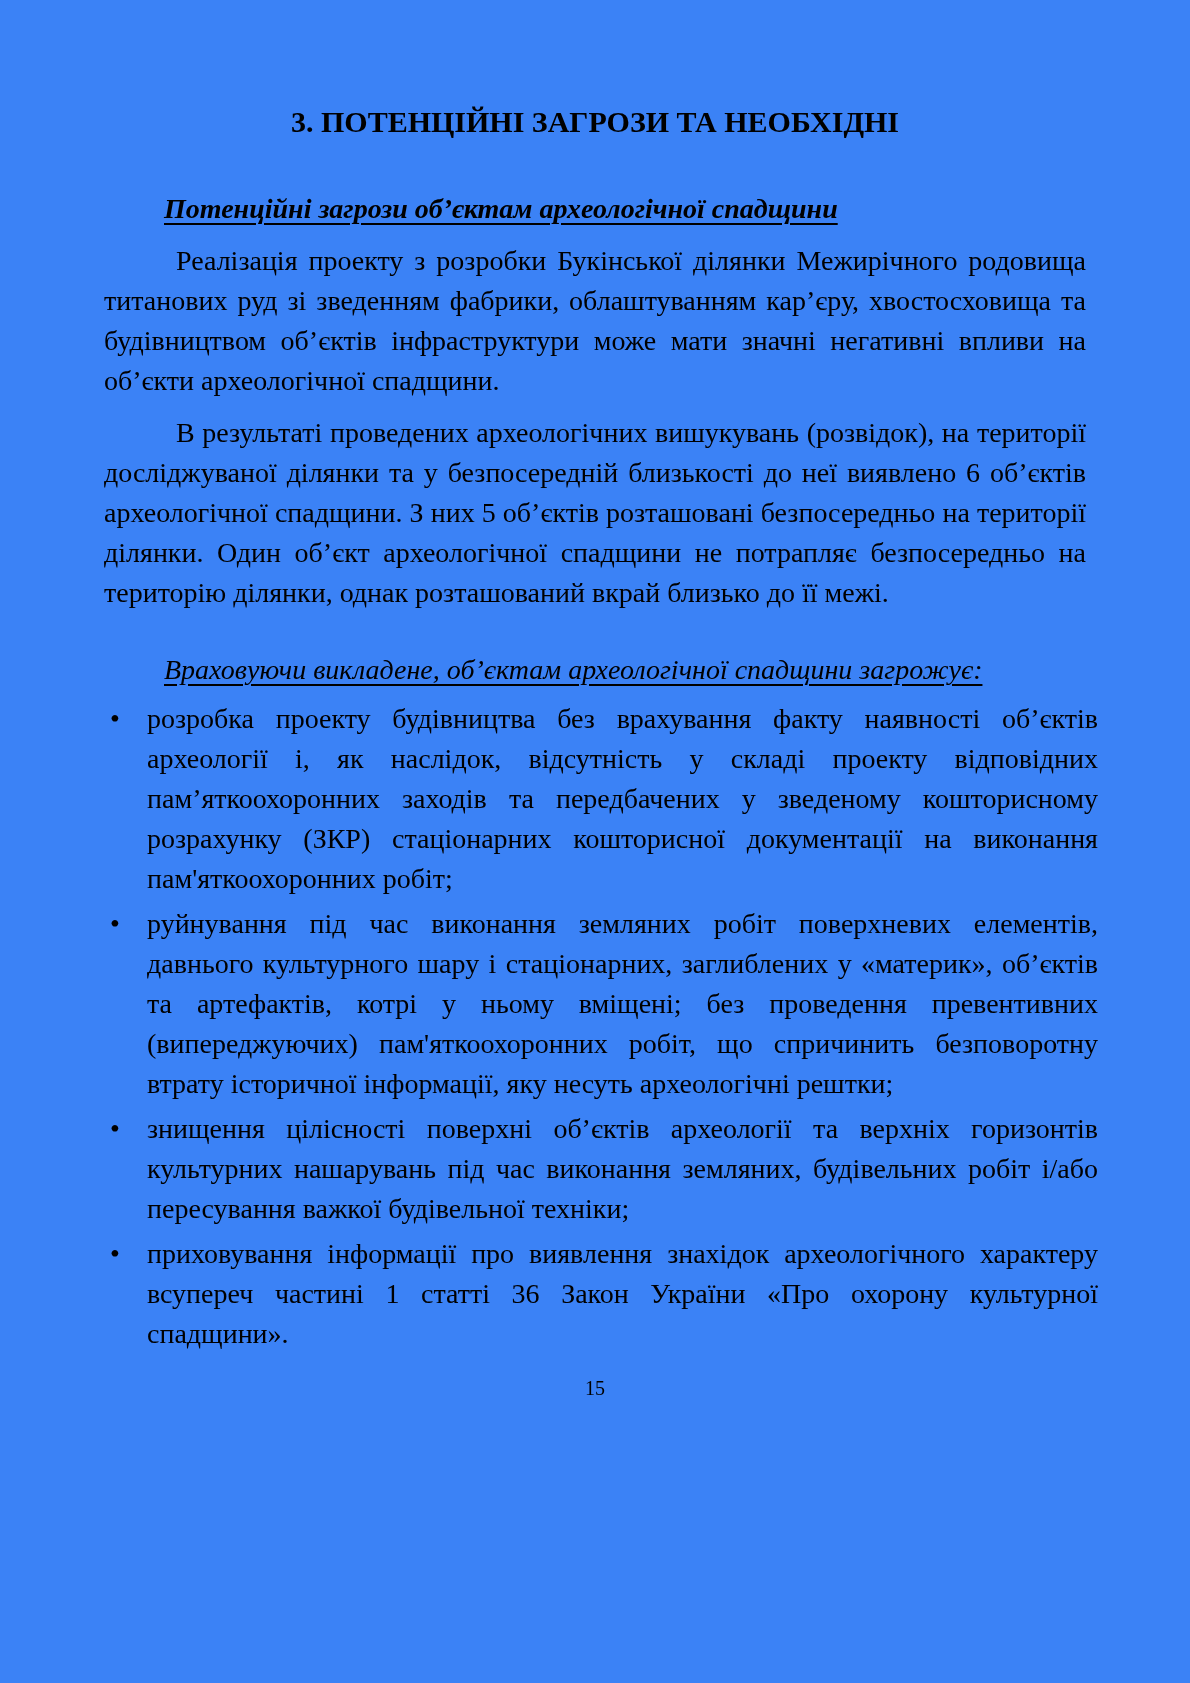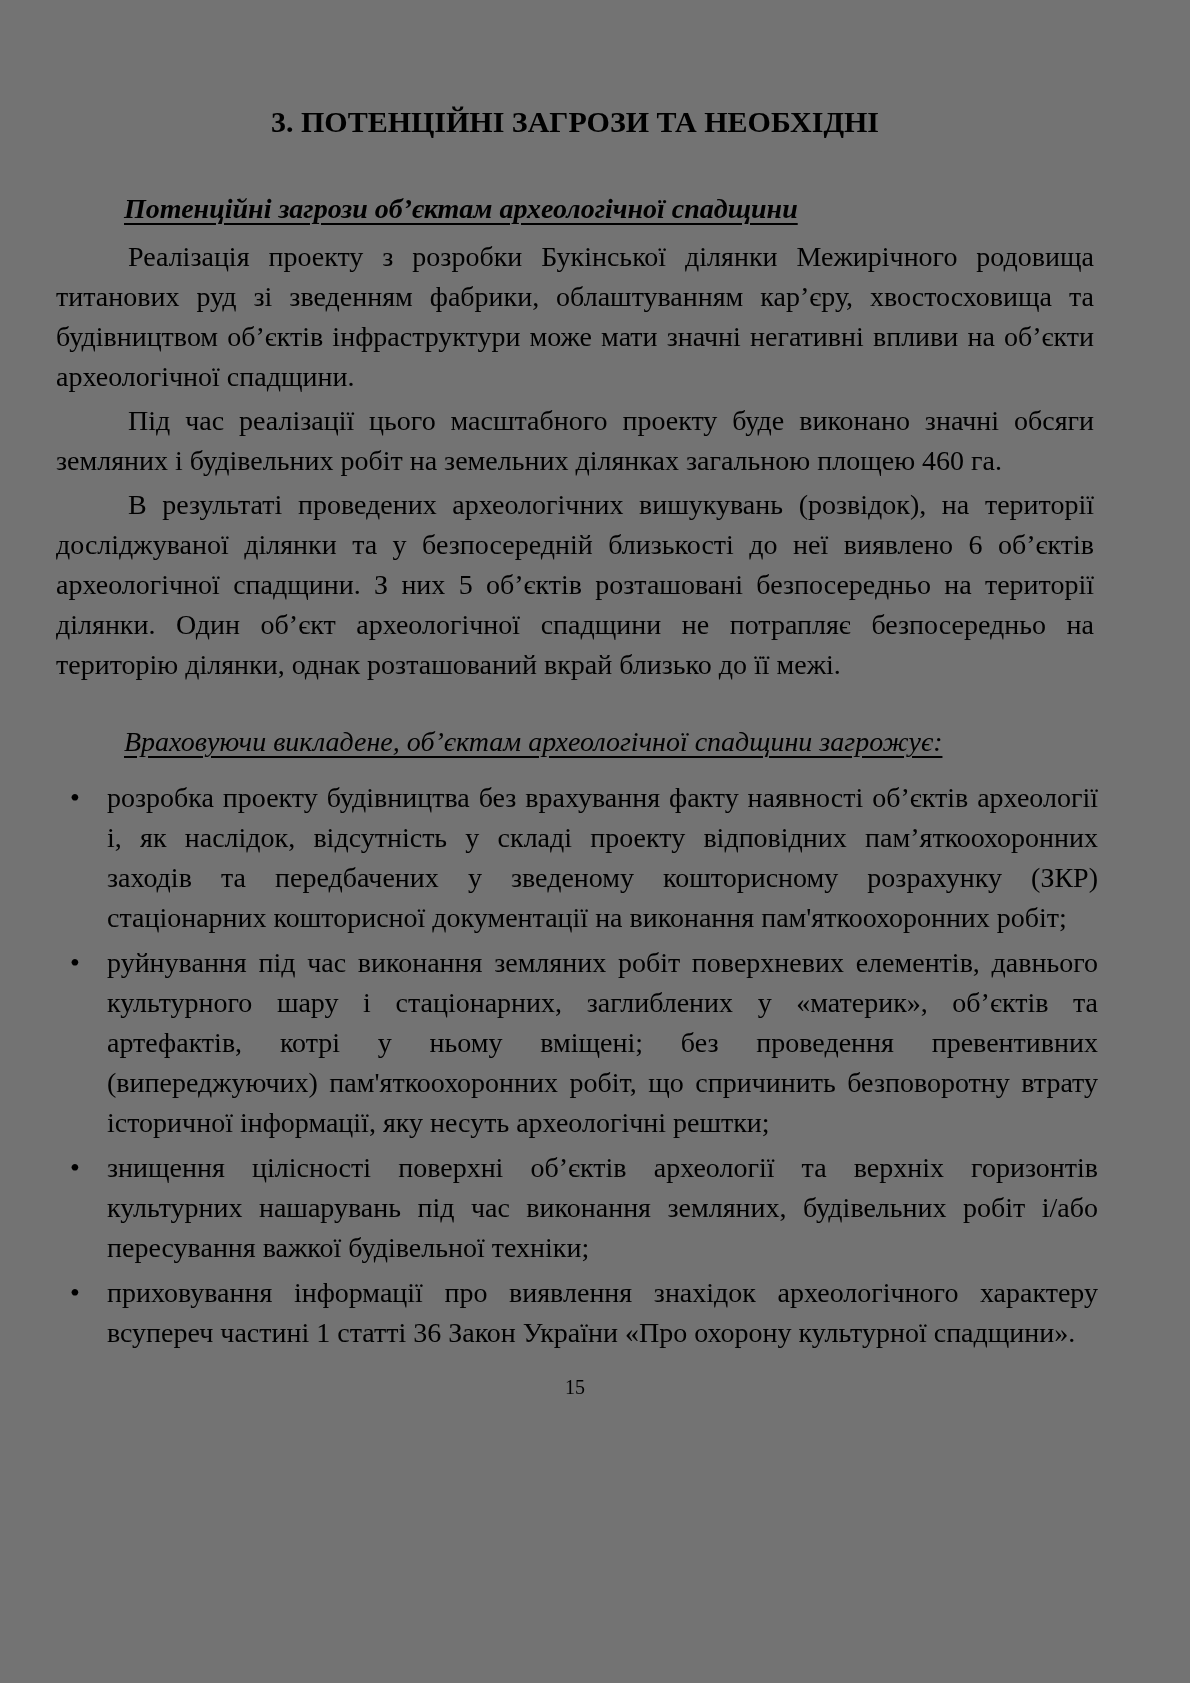--- a/index.html
+++ b/index.html
@@ -12,22 +12,22 @@
     height: 1683px;
     font-family: "Liberation Serif", "DejaVu Serif", serif;
     color: #000000;
     overflow: hidden;
   }
   .page {
     position: relative;
     box-sizing: border-box;
     width: 1190px;
     height: 1683px;
-    padding: 97px 92px 0 52px;
-    background: #737373;
+    padding: 97px 92px 0 92px;
+    background: #3b82f6;
   }
   .doc-title {
     margin: 0 0 43px 0;
     font-size: 30px;
     font-weight: bold;
     line-height: 49px;
     text-align: center;
   }
   .doc-title .title-line { display: block; }
   .section-heading {
@@ -40,24 +40,24 @@
     text-align: left;
   }
   .section-heading .underlined {
     text-decoration: underline;
     text-decoration-thickness: 2px;
     text-underline-offset: 5px;
   }
   .section-heading.risks {
     font-weight: normal;
     margin-top: 37px;
-    margin-bottom: 16px;
+    margin-bottom: 9px;
   }
   .para {
-    margin: 4px;
+    margin: 12px;
     font-size: 28px;
     line-height: 40px;
     text-align: justify;
     text-indent: 72px;
   }
   ul.threat-list {
     list-style: none;
     margin: 0;
     padding: 0;
   }
@@ -90,21 +90,20 @@
 
 <div class="page">
 
   <h1 class="doc-title">
     <span class="title-line">3. ПОТЕНЦІЙНІ ЗАГРОЗИ ТА НЕОБХІДНІ</span>
   </h1>
 
   <p class="section-heading threats"><span class="underlined">Потенційні загрози об’єктам археологічної спадщини</span></p>
 
   <p class="para">Реалізація проекту з розробки Букінської ділянки Межирічного родовища титанових руд зі зведенням фабрики, облаштуванням кар’єру, хвостосховища та будівництвом об’єктів інфраструктури може мати значні негативні впливи на об’єкти археологічної спадщини.</p>
-  <p class="para">Під час реалізації цього масштабного проекту буде виконано значні обсяги земляних і будівельних робіт на земельних ділянках загальною площею 460 га.</p>
   <p class="para">В результаті проведених археологічних вишукувань (розвідок), на території досліджуваної ділянки та у безпосередній близькості до неї виявлено 6 об’єктів археологічної спадщини. З них 5 об’єктів розташовані безпосередньо на території ділянки. Один об’єкт археологічної спадщини не потрапляє безпосередньо на територію ділянки, однак розташований вкрай близько до її межі.</p>
 
   <p class="section-heading risks"><span class="underlined">Враховуючи викладене, об’єктам археологічної спадщини загрожує:</span></p>
 
   <ul class="threat-list">
     <li>
       <span class="bullet-marker">•</span>
       <span class="li-text">розробка проекту будівництва без врахування факту наявності об’єктів археології і, як наслідок, відсутність у складі проекту відповідних пам’яткоохоронних заходів та передбачених у зведеному кошторисному розрахунку (ЗКР) стаціонарних кошторисної документації на виконання пам'яткоохоронних робіт;</span>
     </li>
     <li>

